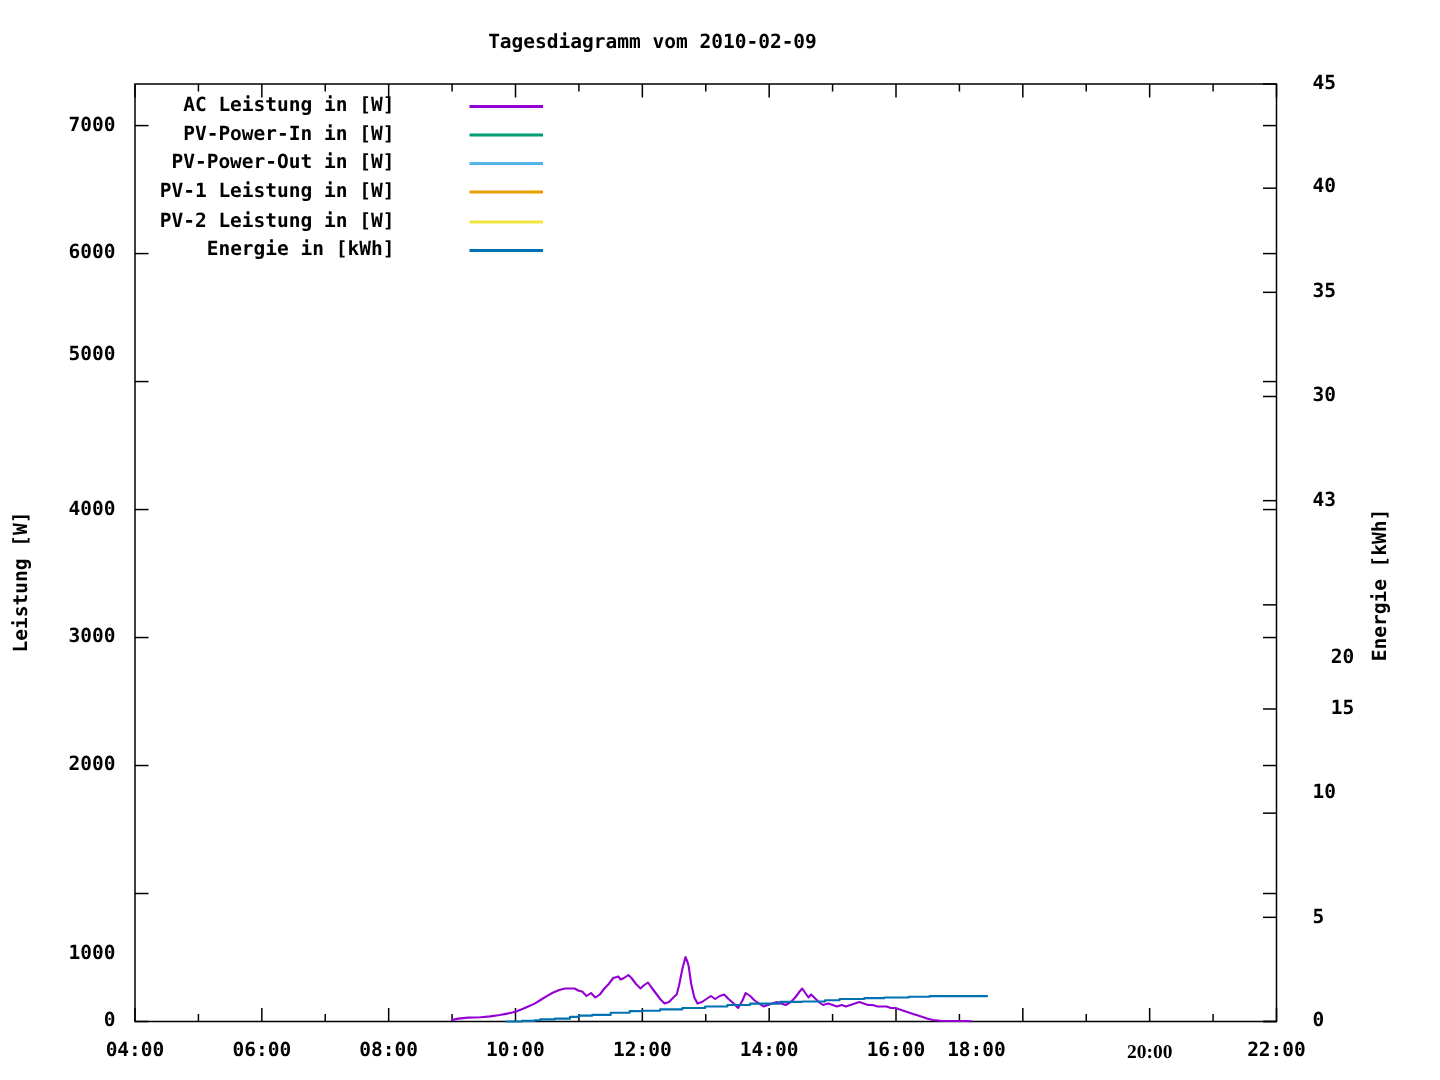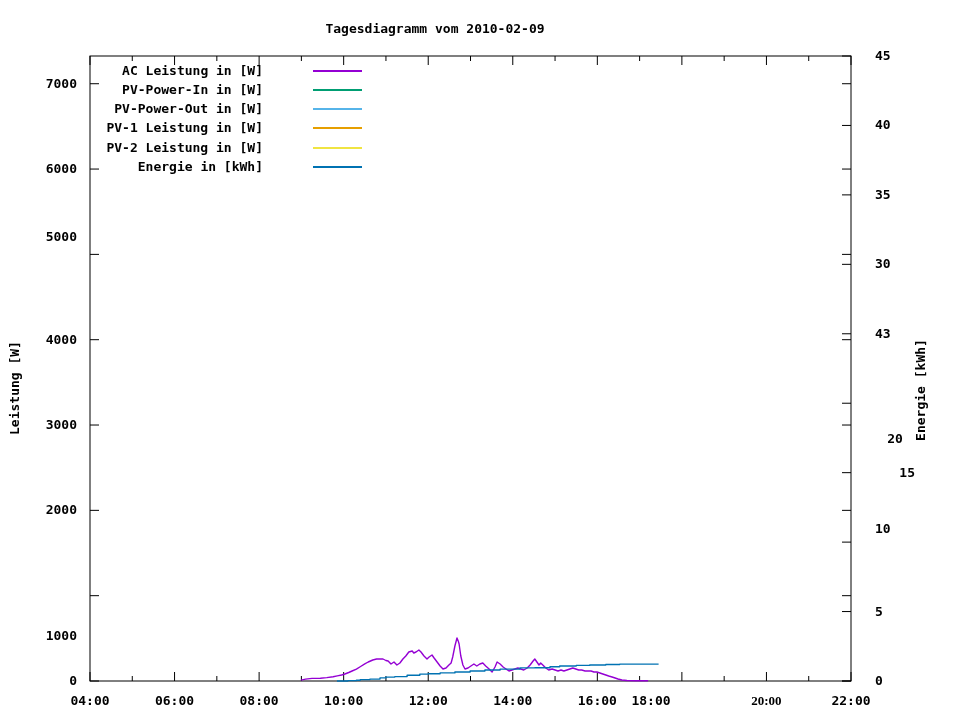--- a/index.html
+++ b/index.html
@@ -108,21 +108,21 @@
       <div class="lbl" style="left: 17px; top: 587.676px; width: 60px; text-align: right; margin-top: 40px;">1000</div>
       <div class="lbl" style="left: 17px; top: 502.352px; width: 60px; text-align: right;">2000</div>
       <div class="lbl" style="left: 17px; top: 417.027px; width: 60px; text-align: right;">3000</div>
       <div class="lbl" style="left: 17px; top: 331.703px; width: 60px; text-align: right;">4000</div>
       <div class="lbl" style="left: 17px; top: 229px; width: 60px; text-align: right;">5000</div>
       <div class="lbl" style="left: 17px; top: 161.055px; width: 60px; text-align: right;">6000</div>
       <div class="lbl" style="left: 17px; top: 75.7304px; width: 60px; text-align: right;">7000</div>
       <div class="lbl" style="left: 875px; top: 673px; width: 40px; text-align: left;">0</div>
       <div class="lbl" style="left: 875px; top: 603.556px; width: 40px; text-align: left;">5</div>
       <div class="lbl" style="left: 875px; top: 521px; width: 40px; text-align: left;">10</div>
-      <div class="lbl" style="left: 875px; top: 464.667px; width: 40px; text-align: right;">15</div>
+      <div class="lbl" style="left: 875px; top: 464.667px; width: 40px; text-align: center;">15</div>
       <div class="lbl" style="left: 875px; top: 395.222px; width: 40px; text-align: center; margin-top: 36px;">20</div>
       <div class="lbl" style="left: 875px; top: 325.778px; width: 40px; text-align: left;">43</div>
       <div class="lbl" style="left: 875px; top: 256.333px; width: 40px; text-align: left;">30</div>
       <div class="lbl" style="left: 875px; top: 186.889px; width: 40px; text-align: left;">35</div>
       <div class="lbl" style="left: 875px; top: 117.444px; width: 40px; text-align: left;">40</div>
       <div class="lbl" style="left: 875px; top: 48px; width: 40px; text-align: left;">45</div>
     </div>
 
   <div id="legend">
     <div class="legend-label" style="top:63px">AC Leistung in [W]</div>

